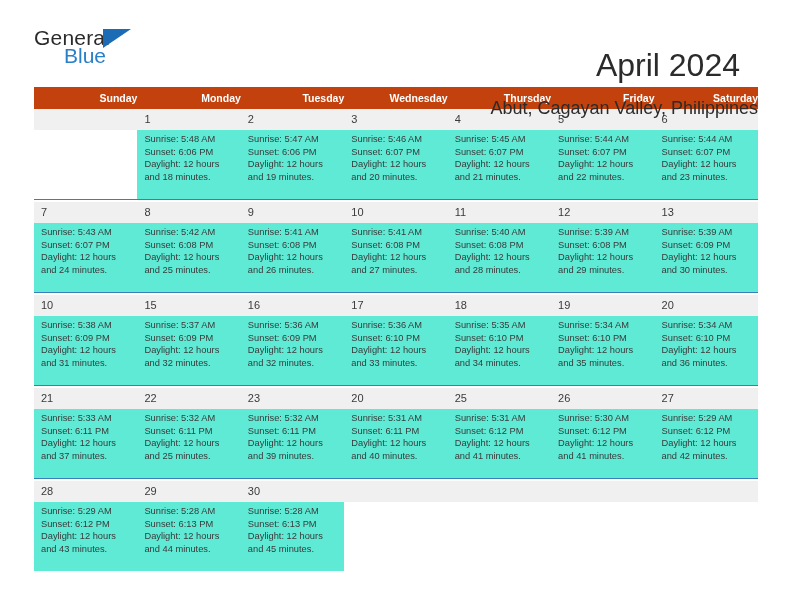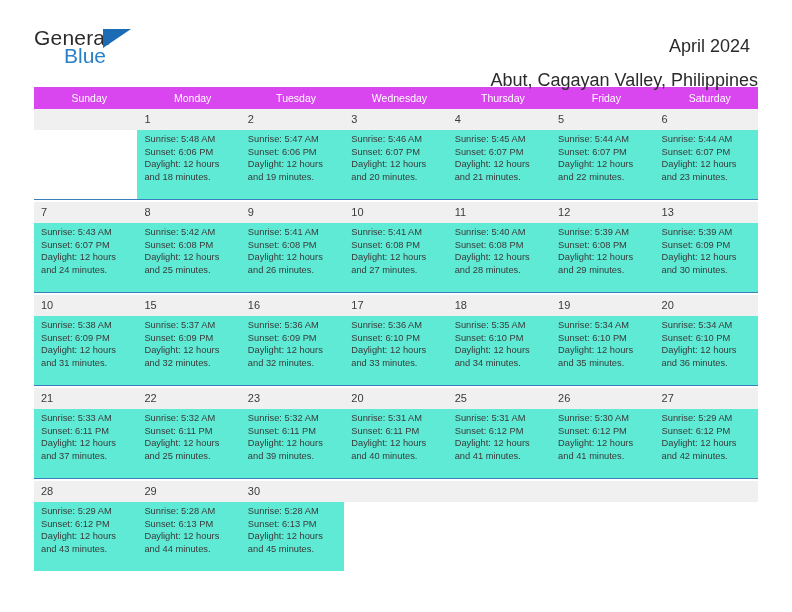--- a/index.html
+++ b/index.html
@@ -19,21 +19,21 @@
     width: 792px;
     height: 612px;
     box-sizing: border-box;
     padding: 0 34px;
   }
 
   
   .top {
     position: relative;
     height: 76px;
-    padding-top: 22px;
+    padding-top: 31px;
     box-sizing: border-box;
   }
   .logo {
     position: absolute;
     left: 0;
     top: 26px;
     width: 180px;
     height: 46px;
   }
   .logo-general {
@@ -59,47 +59,47 @@
     left: 30px;
     top: 18px;
     font-size: 21px;
     color: #2a7fc9;
     font-family: "Liberation Sans", sans-serif;
   }
   .title-block {
     text-align: right;
   }
   .cal-title {
-    font-size: 18px;
+    font-size: 32px;
     color: #2b2b2b;
     line-height: 32px;
     font-weight: normal;
-    margin: 8px;
+    margin: 18px;
   }
   .cal-subtitle {
     font-size: 18px;
     color: #2b2b2b;
     line-height: 18px;
     margin: 9px 0 0 0;
     font-weight: normal;
   }
 
   
   .calendar {
     width: 724px;
     border-collapse: collapse;
     table-layout: fixed;
     margin-top: 11px;
   }
   .calendar th {
-    background: #d946ef;
+    background: #c2410c;
     color: #ffffff;
     font-size: 10.5px;
-    font-weight: normal;
-    text-align: center;
+    font-weight: bold;
+    text-align: right;
     padding: 5px 0 5px 7px;
     height: 12px;
     border: none;
   }
   .wk-sep td {
     padding: 0;
     height: 2px;
     line-height: 0;
     font-size: 0;
     border-top: 1.6px solid #3a7ebe;

